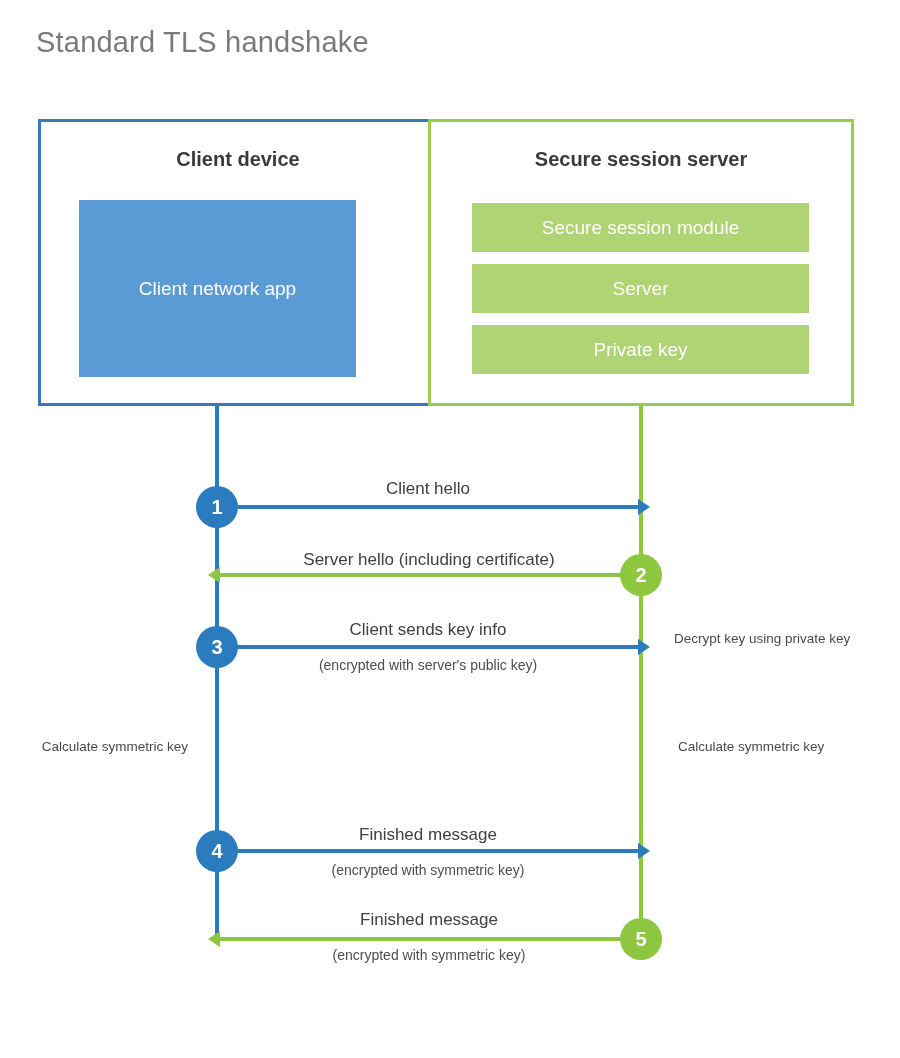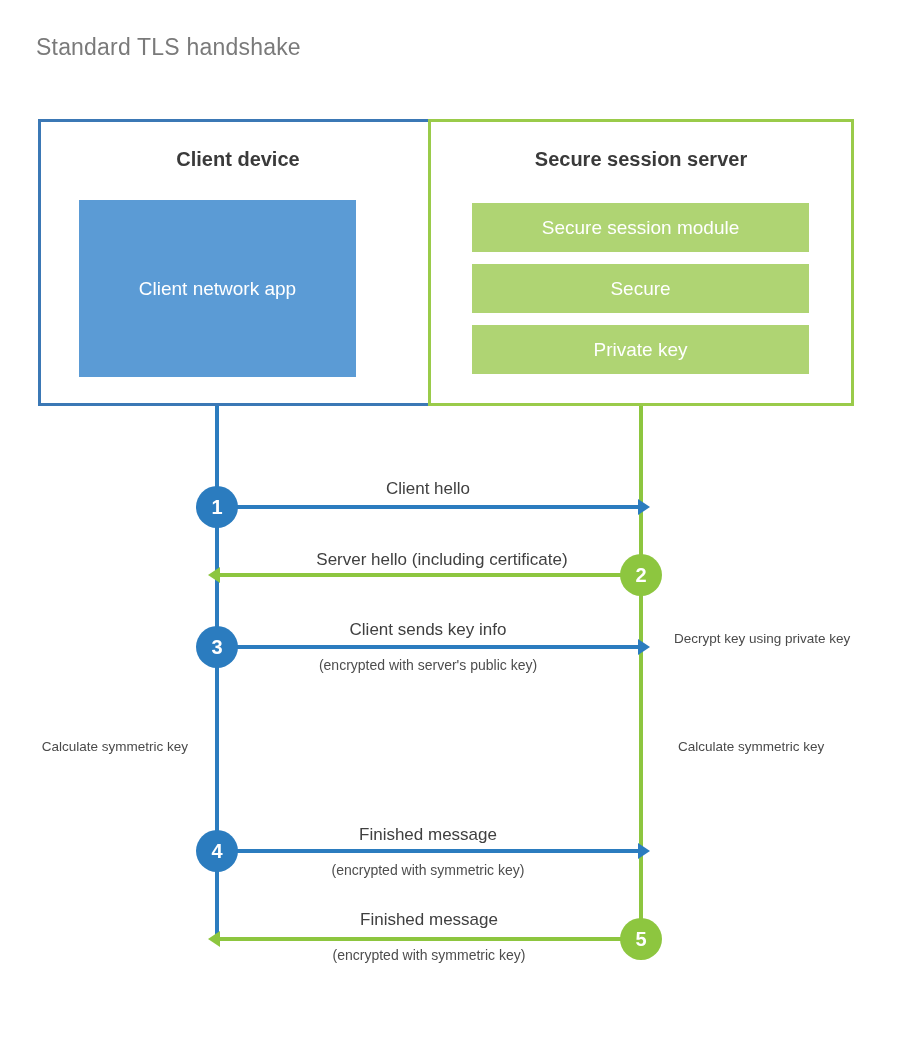--- a/index.html
+++ b/index.html
@@ -18,26 +18,25 @@
     height: 1058px;
     background: #ffffff;
     overflow: hidden;
   }
 
   
   #diagram-title {
     position: absolute;
     left: 36px;
     top: 26px;
-    font-size: 23px;
+    font-size: 29px;
     font-weight: 300;
     letter-spacing: 0.2px;
     color: #7a7a7a;
     white-space: nowrap;
-    margin-top: 8px;
   }
 
   
   .party-box {
     position: absolute;
     background: #ffffff;
     box-sizing: border-box;
   }
   #client-box {
     left: 38px;
@@ -203,39 +202,39 @@
   <div id="diagram-title">Standard TLS handshake</div>
 
   <div id="client-box" class="party-box">
     <div class="party-title">Client device</div>
     <div id="client-app-block">Client network app</div>
   </div>
 
   <div id="server-box" class="party-box">
     <div class="party-title">Secure session server</div>
     <div id="server-block-0" class="server-block">Secure session module</div>
-    <div id="server-block-1" class="server-block">Secure</div>
+    <div id="server-block-1" class="server-block">Server</div>
     <div id="server-block-2" class="server-block">Private key</div>
   </div>
 
   <div id="client-lifeline" class="lifeline"></div>
   <div id="server-lifeline" class="lifeline"></div>
 
   <div class="msg blue to-right" style="left:217px; top:505px; width:422px;">
     <div class="shaft"></div>
     <div class="head"></div>
   </div>
   <div class="msg-label" style="left:217px; top:479px; width:422px;">Client hello</div>
   <div class="step-badge blue" style="left:196px; top:486px;">1</div>
 
   <div class="msg green to-left" style="left:219px; top:573px; width:420px;">
     <div class="shaft"></div>
     <div class="head"></div>
   </div>
-  <div class="msg-label" style="left:232px; top:550px; width:420px;">Server hello (including certificate)</div>
+  <div class="msg-label" style="left:219px; top:550px; width:420px;">Server hello (including certificate)</div>
   <div class="step-badge green" style="left:620px; top:554px;">2</div>
 
   <div class="msg blue to-right" style="left:217px; top:645px; width:422px;">
     <div class="shaft"></div>
     <div class="head"></div>
   </div>
   <div class="msg-label" style="left:217px; top:620px; width:422px;">Client sends key info</div>
   <div class="msg-sublabel" style="left:217px; top:657px; width:422px;">(encrypted with server's public key)</div>
   <div class="step-badge blue" style="left:196px; top:626px;">3</div>
   <div class="side-note right" style="left:674px; top:630px; width:190px;">Decrypt key using private key</div>

